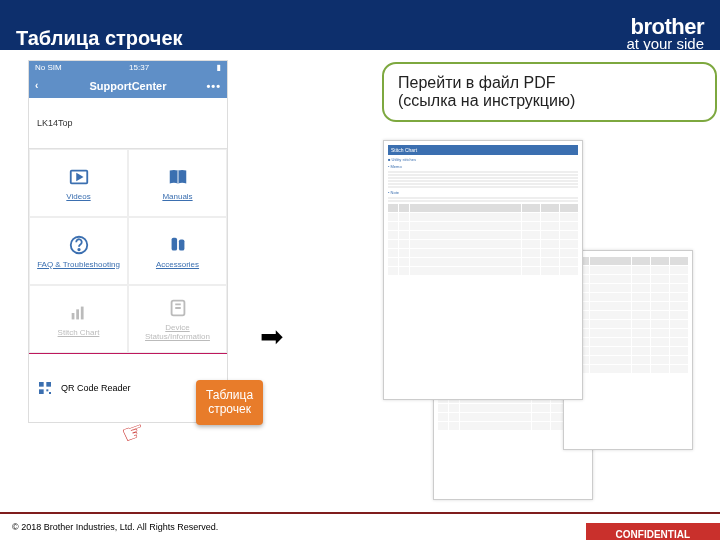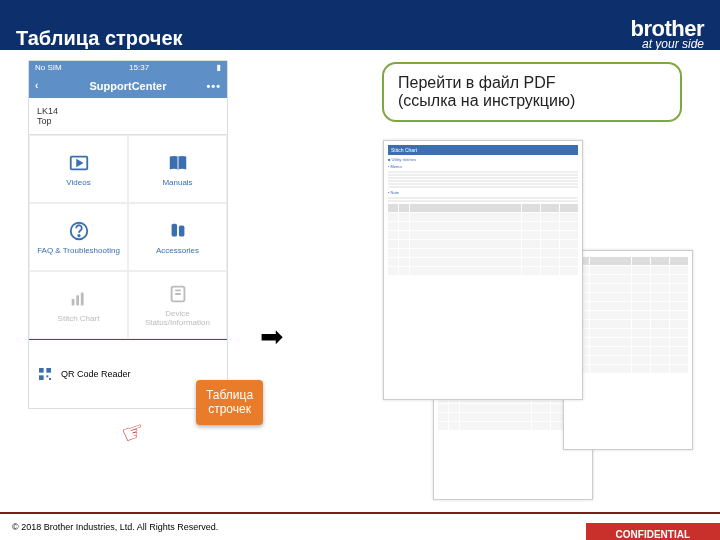--- a/index.html
+++ b/index.html
@@ -2,44 +2,44 @@
 <html><head>
 <meta charset="utf-8">
 <style>
   * { box-sizing: border-box; margin: 0; padding: 0; }
   body { font-family: Arial, sans-serif; background: #fff; width: 720px; height: 540px; overflow: hidden; position: relative; }
 
   .header { background: #0d2f6c; height: 50px; display: flex; align-items: flex-end; justify-content: space-between; padding: 0 16px; }
   .header-title { color: #fff; font-size: 20px; font-weight: bold; }
   .brother-logo { color: #fff; text-align: right; line-height: 0.9; }
   .brother-logo .brand { font-size: 22px; font-weight: bold; letter-spacing: -0.5px; }
-  .brother-logo .tag { font-size: 12px; font-style: italic; }
+  .brother-logo .tag { font-size: 15px; }
 
   .content { position: relative; height: 460px; padding: 12px 16px 0 16px; }
 
   
   .phone { position: absolute; left: 28px; top: 10px; width: 200px; background: #f4f4f4; border: 1px solid #ddd; font-size: 9px; }
   .status-bar { background: #5f8fc7; color: #fff; display: flex; justify-content: space-between; padding: 2px 6px; font-size: 8px; gap: 27px; }
   .app-title { background: #5f8fc7; color: #fff; text-align: center; padding: 6px 0; font-size: 11px; font-weight: bold; position: relative; }
   .app-title .back { position: absolute; left: 6px; top: 6px; font-size: 10px; }
   .app-title .menu { position: absolute; right: 6px; top: 6px; letter-spacing: 1px; }
-  .crumb { background: #fff; display: flex; justify-content: space-between; padding: 8px 8px; border-bottom: 1px solid #e0e0e0; font-size: 9px; color: #333; flex-direction: column; }
+  .crumb { background: #fff; display: flex; padding: 20px 8px; border-bottom: 1px solid #e0e0e0; font-size: 9px; color: #333; }
   .grid { display: grid; grid-template-columns: 1fr 1fr; background: #fff; }
-  .tile { border: 0.5px solid #eee; height: 68px; display: flex; flex-direction: column; align-items: center; justify-content: center; gap: 4px; color: #3b6fb0; font-size: 8px; text-align: center; padding: 4px; }
+  .tile { border: 0.5px solid #eee; height: 68px; display: flex; flex-direction: column; align-items: center; justify-content: center; gap: 4px; color: #3b6fb0; font-size: 8px; text-align: center; padding: 4px; text-decoration: underline; }
   .tile.dim { color: #bbb; }
   .tile svg { width: 22px; height: 22px; }
   .qr-row { background: #fff; padding: 26px 8px; display: flex; align-items: center; gap: 8px; border-top: 1px solid #be185d; }
   .qr-row svg { width: 16px; height: 16px; }
 
   .callout { position: absolute; left: 148px; top: 330px; background: #e87c2a; color: #fff; font-size: 12px; padding: 8px 10px; border-radius: 4px; text-align: center; line-height: 1.2; box-shadow: 0 2px 4px rgba(0,0,0,0.3); margin-left: 48px; }
   .pointer { position: absolute; left: 122px; top: 367px; font-size: 26px; transform: rotate(-20deg); color: #c9302c; }
 
   .arrow { position: absolute; left: 260px; top: 270px; font-size: 28px; color: #000; }
 
-  .link-box { position: absolute; left: 382px; top: 12px; width: 300px; border: 2px solid #7da83f; border-radius: 14px; padding: 10px 14px; font-size: 16px; color: #222; background: #fff; }
+  .link-box { position: absolute; left: 382px; top: 12px; width: 335px; border: 2px solid #7da83f; border-radius: 14px; padding: 10px 14px; font-size: 16px; color: #222; background: #fff; }
 
   
   .pdf-stack { position: absolute; left: 383px; top: 90px; width: 314px; height: 360px; }
   .pdf-page { position: absolute; background: #fff; border: 1px solid #ccc; box-shadow: 0 0 3px rgba(0,0,0,0.15); font-size: 3px; color: #777; overflow: hidden; padding: 4px; }
   .pdf1 { left: 0; top: 0; width: 200px; height: 260px; z-index: 3; }
   .pdf2 { left: 180px; top: 110px; width: 130px; height: 200px; z-index: 2; }
   .pdf3 { left: 50px; top: 230px; width: 160px; height: 130px; z-index: 1; }
   .pdf-head { background: #3b6fb0; color: #fff; font-size: 5px; padding: 2px 3px; margin-bottom: 2px; }
   .pdf-sub { color: #3b6fb0; font-size: 4px; margin: 2px 0; }
   .pdf-line { height: 2px; background: #eee; margin: 1px 0; }

